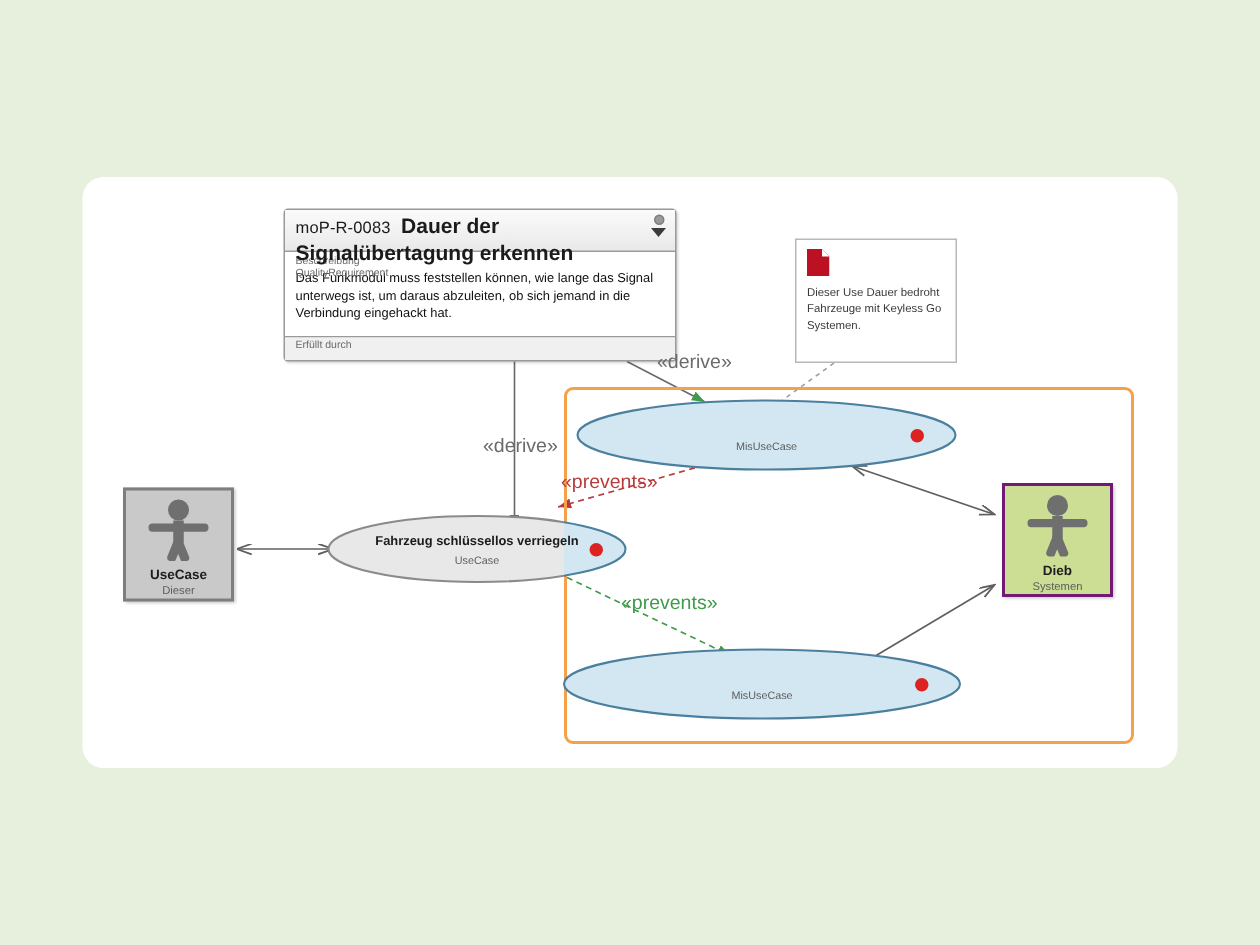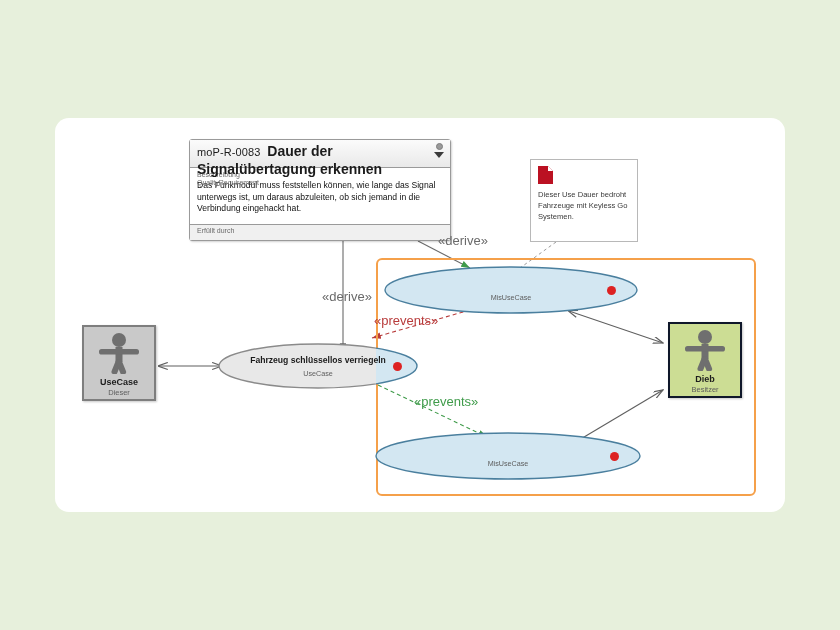--- a/index.html
+++ b/index.html
@@ -172,21 +172,21 @@
   #actor-besitzer {
     left: 82px;
     top: 325px;
     background: #c9c9c9;
     border: 2px solid #7e7e7e;
   }
   #actor-dieb {
     left: 668px;
     top: 322px;
     background: #ccdd94;
-    border: 2px solid #0f172a;
+    border: 2px solid #701a75;
   }
   .actor-figure {
     margin-top: 5px;
   }
   .actor-name {
     font-size: 9px;
     font-weight: bold;
     color: #1d1d1d;
     margin-top: -1px;
   }
@@ -323,21 +323,21 @@
     <div class="actor-figure">
       <svg width="46" height="42" viewBox="0 0 46 42">
         <circle cx="23" cy="8" r="7" fill="#6f6f6f"></circle>
         <rect x="19.5" y="15" width="7" height="15" fill="#6f6f6f"></rect>
         <rect x="3" y="17" width="40" height="5.5" rx="2.6" fill="#6f6f6f"></rect>
         <rect x="19.8" y="27" width="6" height="16" rx="2.6" fill="#6f6f6f" transform="rotate(22 22 29)"></rect>
         <rect x="19.8" y="27" width="6" height="16" rx="2.6" fill="#6f6f6f" transform="rotate(-22 24 29)"></rect>
       </svg>
     </div>
     <div class="actor-name">Dieb</div>
-    <div class="actor-stereo">Besitzer</div>
+    <div class="actor-stereo">Systemen</div>
   </div>
 
   <div class="usecase" id="uc-top" style="left:384px; top:266px; width:254px; height:48px;">
     <svg width="254" height="48" viewBox="0 0 254 48">
       <ellipse cx="127" cy="24" rx="126" ry="23" fill="#d3e7f2" stroke="#4a7f9e" stroke-width="1.4"></ellipse>
     </svg>
     <div class="uc-stereo" style="top:27px;">MisUseCase</div>
     <div class="uc-dot" style="right:22px; top:20px;"></div>
   </div>
 

